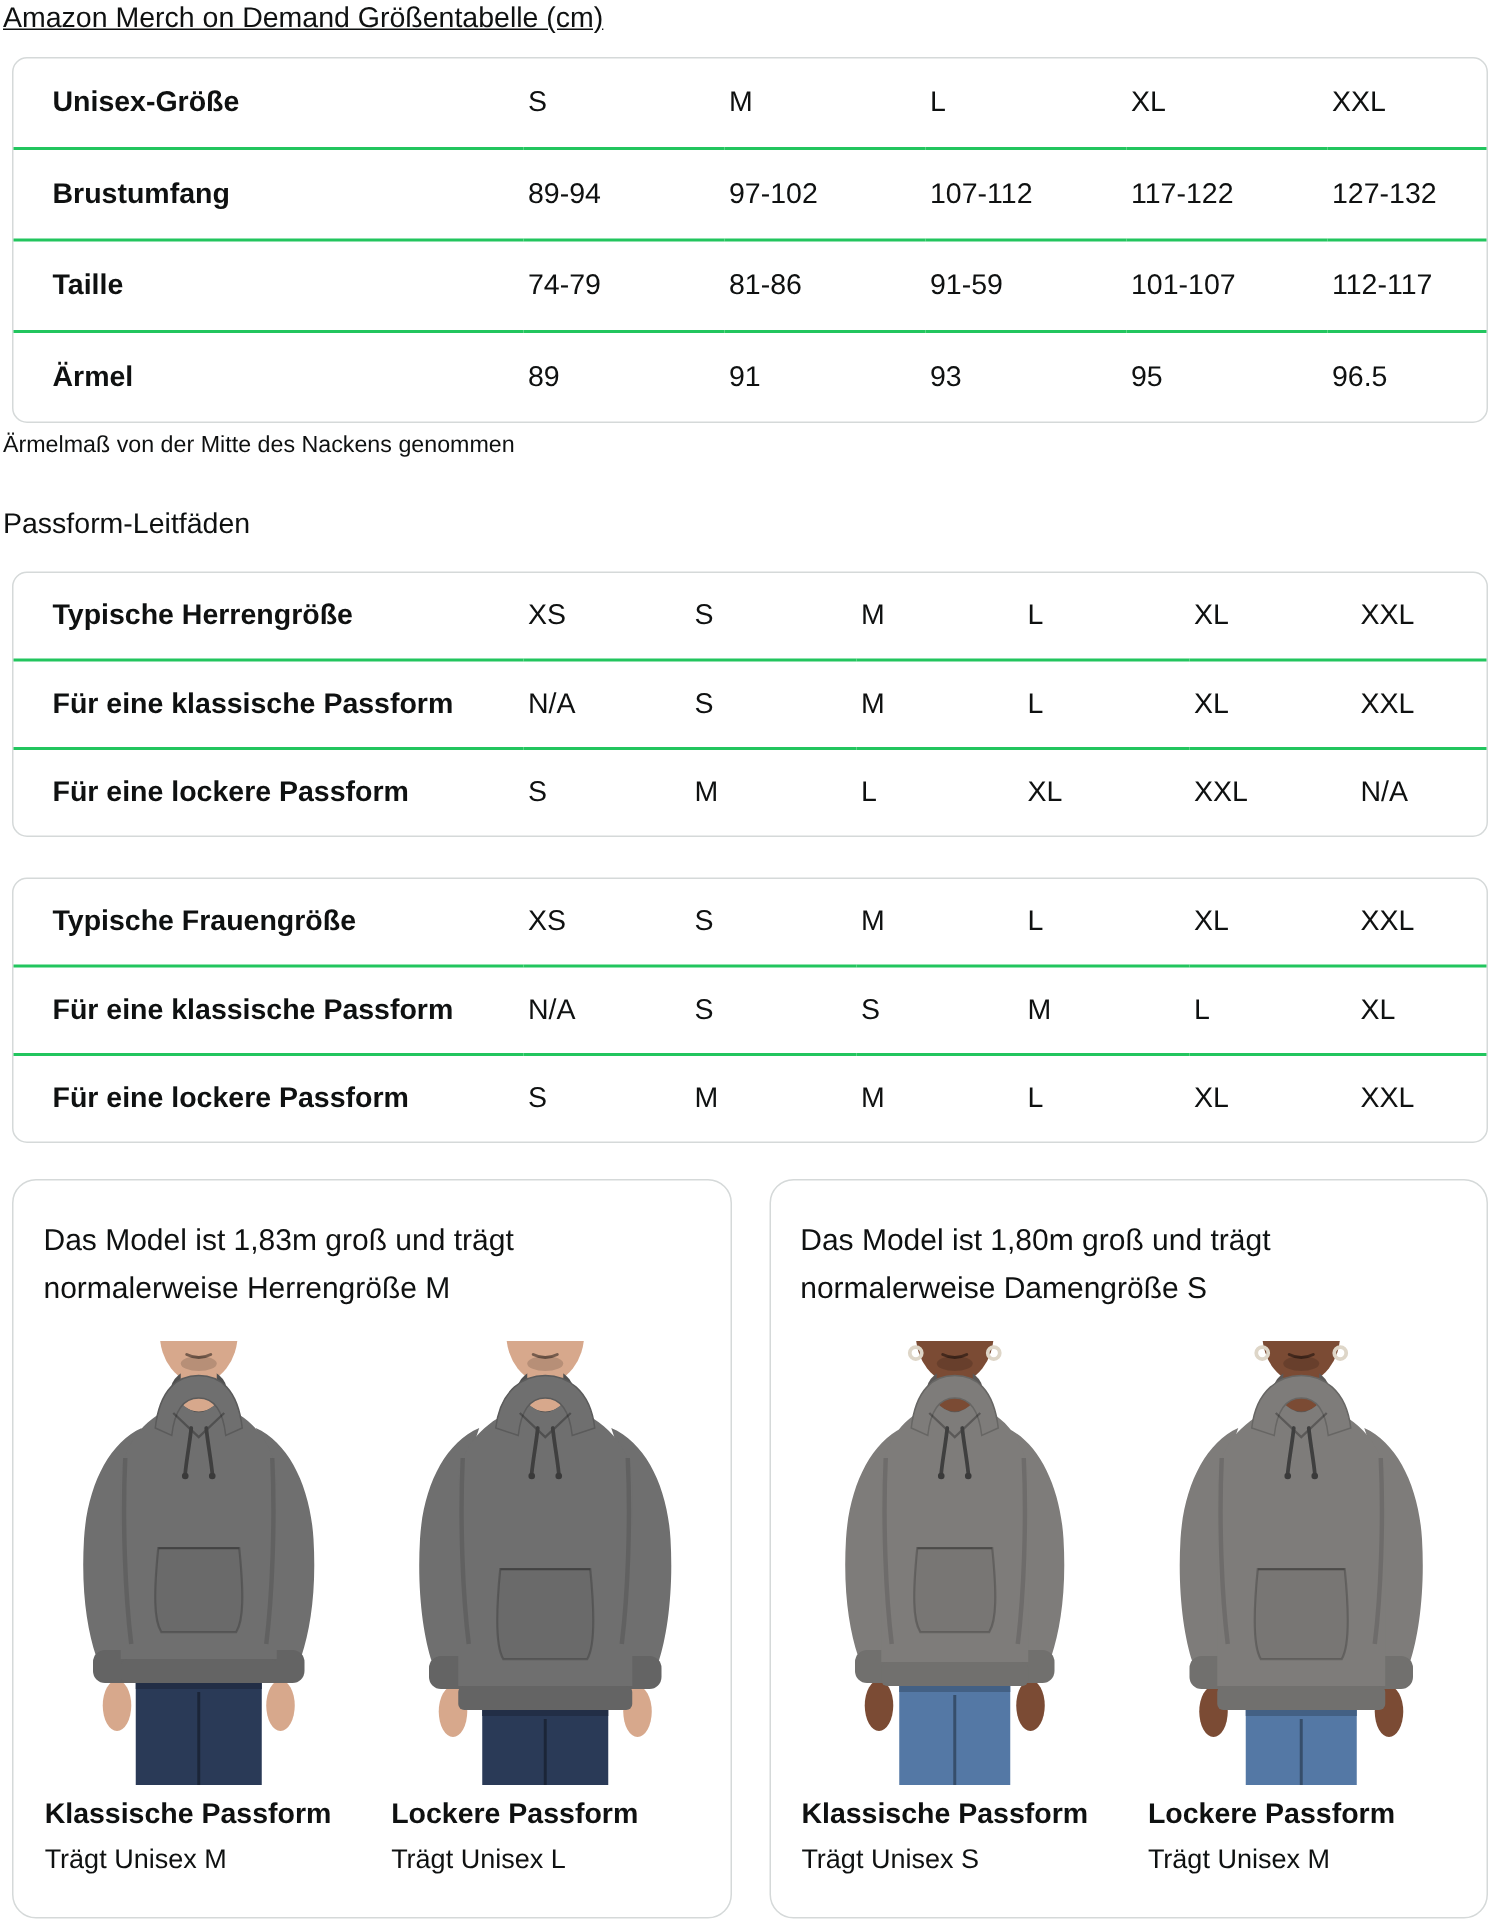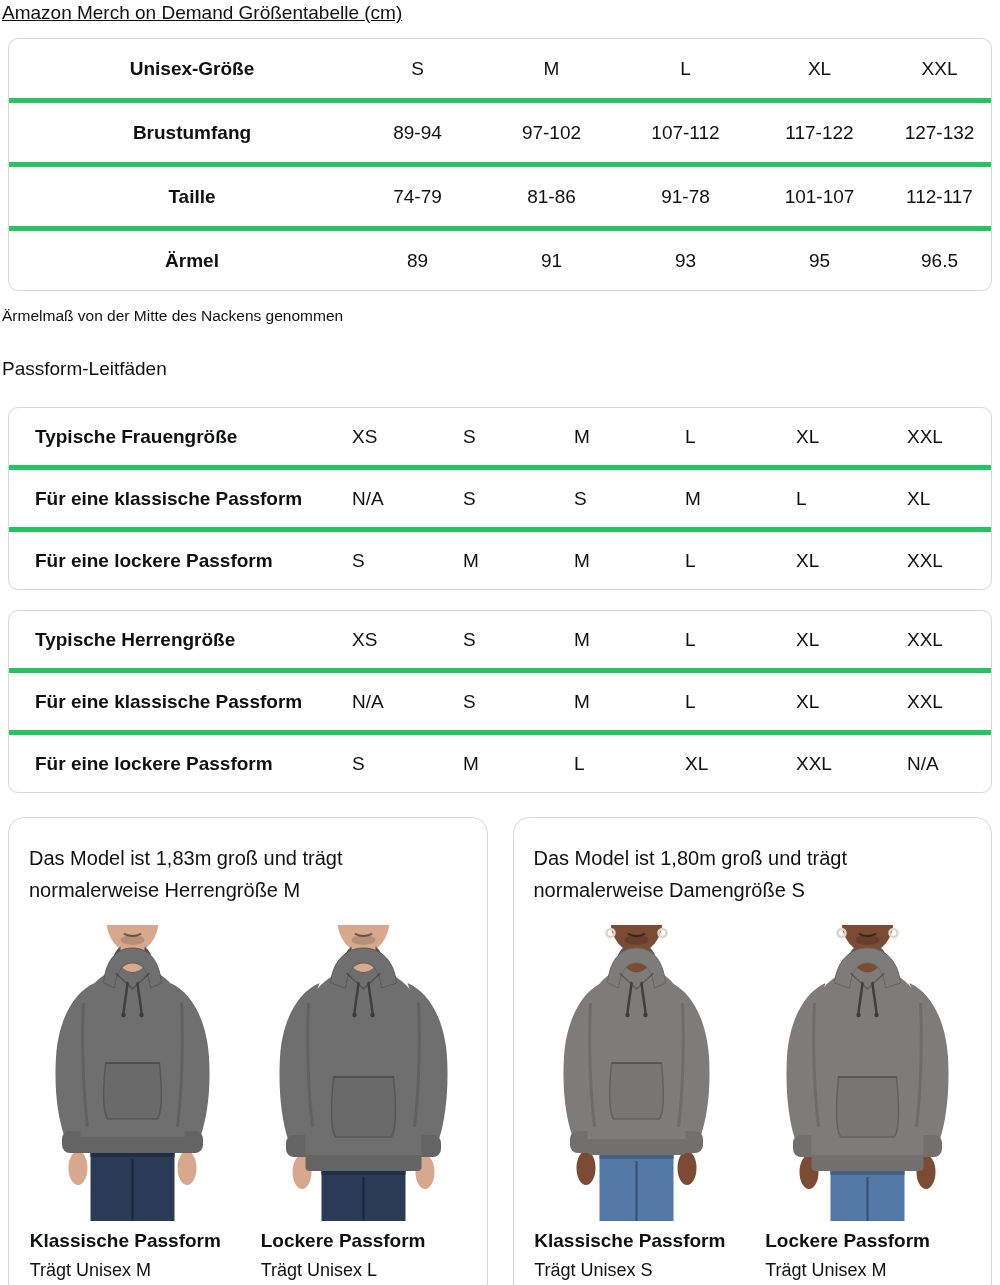--- a/index.html
+++ b/index.html
@@ -3,27 +3,27 @@
 <meta charset="utf-8">
 <style>
   html,body{margin:0;padding:0;background:#ffffff;}
   body{width:1000px;height:1285px;overflow:hidden;
        font-family:"Liberation Sans",sans-serif;color:#0f1111;}
   .title{font-size:19px;line-height:22px;margin:2px 0 0 2px;text-decoration:underline;}
   table.tbl{width:984px;margin:14px 0 0 8px;border:1px solid #d5d9d9;border-radius:10px;
             border-collapse:separate;border-spacing:0;table-layout:fixed;font-size:19px;color:#0f1111;}
   table.tbl td{vertical-align:middle;padding:0 0 0 3px;white-space:nowrap;overflow:hidden;}
   table.tbl td.lab{font-weight:700;padding-left:26px;}
-  table.tbl tr+tr td{border-top:5px solid #22c55e;}
-  table.t1 td{height:59px;text-align:center;}
+  table.tbl tr+tr td{border-top:2px solid #22c55e;}
+  table.t1 td{height:59px;}
   table.t2 td{height:57px;}
   col.c-lab{width:340px;}
   table.t1 col.c-v{width:134px;}
   table.t2 col.c-v{width:111px;}
-  .note{font-size:15.5px;margin:16px 0 0 2px;}
+  .note{font-size:15.5px;margin:6px 0 0 2px;}
   .subheading{font-size:19px;margin:33px 0 0 2px;}
   table.tm{margin-top:20px;}
   table.tw{margin-top:27px;}
   .cards{display:flex;gap:25px;margin:24px 8px 0 8px;}
   .card{box-sizing:border-box;width:480px;height:493px;border:1px solid #d5d9d9;
         border-radius:16px;padding:24px 20px 6px 20px;background:#fff;}
   .card-heading{font-size:20px;line-height:32px;}
   .figures{display:flex;justify-content:center;gap:26px;margin-top:19px;}
   .figure{width:205px;}
   svg.photo{display:block;width:205px;height:296px;background:#fff;}
@@ -60,39 +60,80 @@
         <td>89-94</td>
         <td>97-102</td>
         <td>107-112</td>
         <td>117-122</td>
         <td>127-132</td>
       </tr>
       <tr>
         <td class="lab">Taille</td>
         <td>74-79</td>
         <td>81-86</td>
-        <td>91-78</td>
+        <td>91-59</td>
         <td>101-107</td>
         <td>112-117</td>
       </tr>
       <tr>
         <td class="lab">Ärmel</td>
         <td>89</td>
         <td>91</td>
         <td>93</td>
         <td>95</td>
         <td>96.5</td>
       </tr>
     </tbody>
   </table>
 
   <div class="note">Ärmelmaß von der Mitte des Nackens genommen</div>
 
   <div class="subheading">Passform-Leitfäden</div>
 
+  <table class="tbl t2 tm">
+    <colgroup>
+        <col class="c-lab">
+        <col class="c-v">
+        <col class="c-v">
+        <col class="c-v">
+        <col class="c-v">
+        <col class="c-v">
+        <col>
+      </colgroup>
+    <tbody>
+      <tr>
+        <td class="lab">Typische Herrengröße</td>
+        <td>XS</td>
+        <td>S</td>
+        <td>M</td>
+        <td>L</td>
+        <td>XL</td>
+        <td>XXL</td>
+      </tr>
+      <tr>
+        <td class="lab">Für eine klassische Passform</td>
+        <td>N/A</td>
+        <td>S</td>
+        <td>M</td>
+        <td>L</td>
+        <td>XL</td>
+        <td>XXL</td>
+      </tr>
+      <tr>
+        <td class="lab">Für eine lockere Passform</td>
+        <td>S</td>
+        <td>M</td>
+        <td>L</td>
+        <td>XL</td>
+        <td>XXL</td>
+        <td>N/A</td>
+      </tr>
+    </tbody>
+  </table>
+
   <table class="tbl t2 tw">
     <colgroup>
         <col class="c-lab">
         <col class="c-v">
         <col class="c-v">
         <col class="c-v">
         <col class="c-v">
         <col class="c-v">
         <col>
       </colgroup>
@@ -116,61 +157,20 @@
         <td>XL</td>
       </tr>
       <tr>
         <td class="lab">Für eine lockere Passform</td>
         <td>S</td>
         <td>M</td>
         <td>M</td>
         <td>L</td>
         <td>XL</td>
         <td>XXL</td>
-      </tr>
-    </tbody>
-  </table>
-
-  <table class="tbl t2 tm">
-    <colgroup>
-        <col class="c-lab">
-        <col class="c-v">
-        <col class="c-v">
-        <col class="c-v">
-        <col class="c-v">
-        <col class="c-v">
-        <col>
-      </colgroup>
-    <tbody>
-      <tr>
-        <td class="lab">Typische Herrengröße</td>
-        <td>XS</td>
-        <td>S</td>
-        <td>M</td>
-        <td>L</td>
-        <td>XL</td>
-        <td>XXL</td>
-      </tr>
-      <tr>
-        <td class="lab">Für eine klassische Passform</td>
-        <td>N/A</td>
-        <td>S</td>
-        <td>M</td>
-        <td>L</td>
-        <td>XL</td>
-        <td>XXL</td>
-      </tr>
-      <tr>
-        <td class="lab">Für eine lockere Passform</td>
-        <td>S</td>
-        <td>M</td>
-        <td>L</td>
-        <td>XL</td>
-        <td>XXL</td>
-        <td>N/A</td>
       </tr>
     </tbody>
   </table>
 
   <div class="cards">
 
     <div class="card">
       <div class="card-heading">Das Model ist 1,83m groß und trägt normalerweise Herrengröße M</div>
       <div class="figures">
         <div class="figure">

